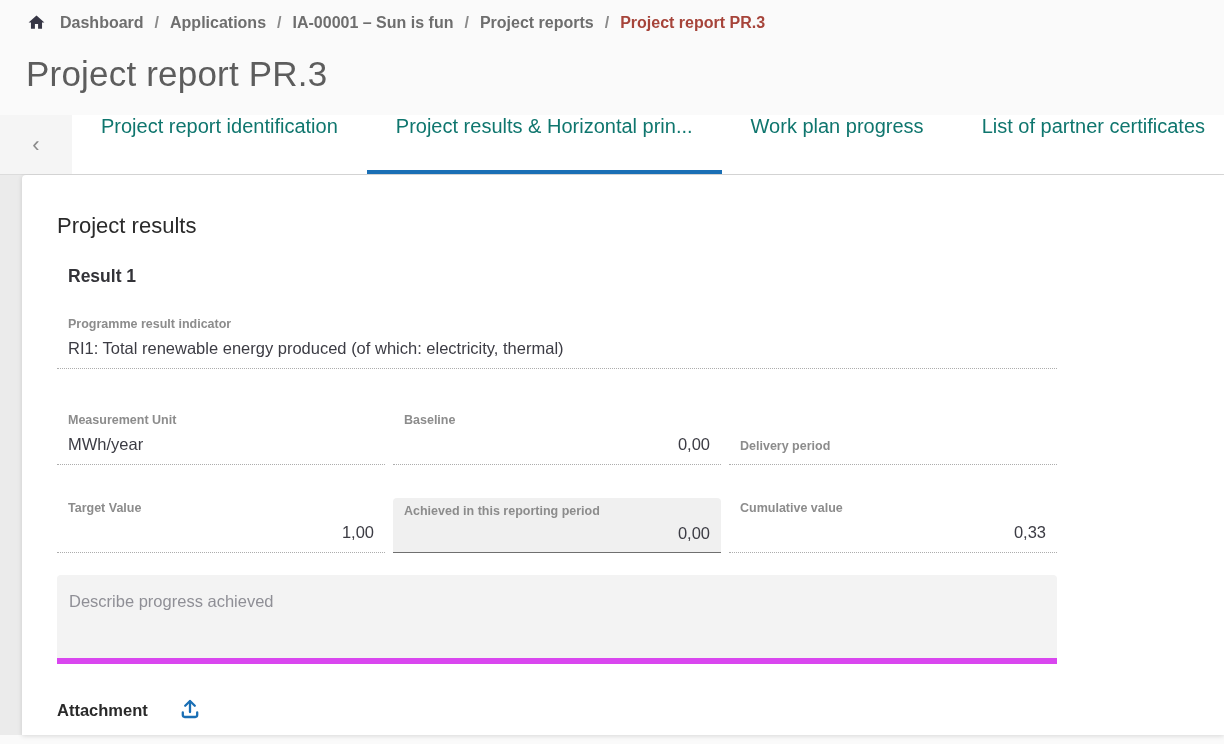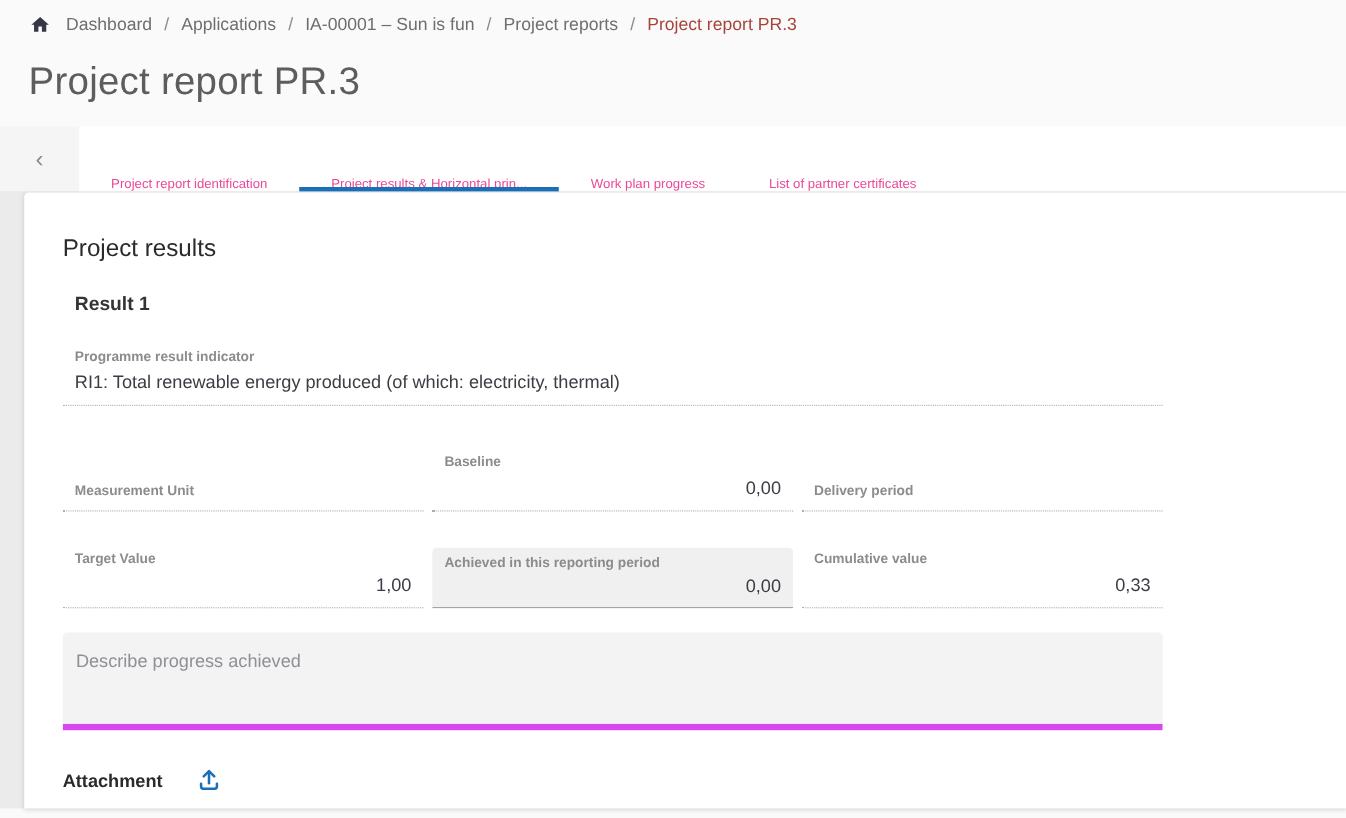--- a/index.html
+++ b/index.html
@@ -9,20 +9,21 @@
     background:#fafafa;
     color:#3c3c44;
   }
 
   
   .breadcrumb {
     display:flex; align-items:center;
     padding:13px 0 0 27px;
     font-size:16px; color:#6e6e6e;
     white-space:nowrap;
+    font-weight:bold;
   }
   .breadcrumb .home { display:flex; align-items:center; margin-right:14px; cursor:pointer; }
   .breadcrumb .crumb { color:#6e6e6e; text-decoration:none; cursor:pointer; }
   .breadcrumb .sep { margin:0 11px; color:#8a8a8a; }
   .breadcrumb .crumb.current { color:#a6443a; cursor:default; }
 
   
   .page-title {
     margin:22px 0 0 26px;
     font-size:35px; font-weight:300; letter-spacing:.2px;
@@ -41,22 +42,22 @@
     width:72px; flex:0 0 72px;
     display:flex; align-items:center; justify-content:center;
     background:#f5f5f5;
     color:#8a8a8a; font-size:22px;
     cursor:pointer; user-select:none;
   }
   .tabs { display:flex; background:#fff; flex:1; }
   .tab {
     position:relative;
     padding:0 29px;
-    display:flex; align-items:flex-end;
-    font-size:12px; color:#ec4899;
+    display:flex; align-items:flex-start;
+    font-size:20px; color:#0f766e;
     cursor:pointer; white-space:nowrap;
   }
   .tab.active::after {
     content:""; position:absolute; left:0; right:0; bottom:0;
     height:4px; background:#1a6fb5;
   }
 
   
   .content-area {
     background:#ebebeb;
@@ -176,20 +177,21 @@
       <h3 class="result-title">Result 1</h3>
 
       <div class="field">
         <div class="flabel">Programme result indicator</div>
         <div class="fvalue">RI1: Total renewable energy produced (of which: electricity, thermal)</div>
       </div>
 
       <div class="grid3 mt38">
         <div class="field">
           <div class="flabel">Measurement Unit</div>
+          <div class="fvalue">MWh/year</div>
         </div>
         <div class="field align-right">
           <div class="flabel">Baseline</div>
           <div class="fvalue">0,00</div>
         </div>
         <div class="field">
           <div class="flabel">Delivery period</div>
         </div>
       </div>
 

